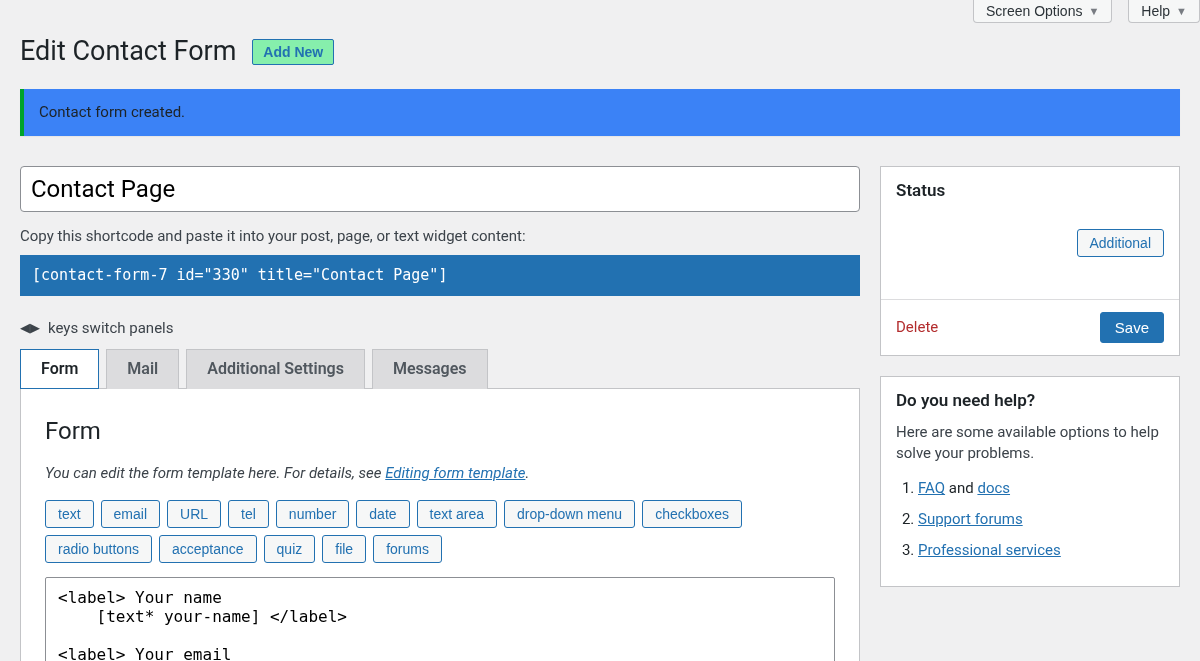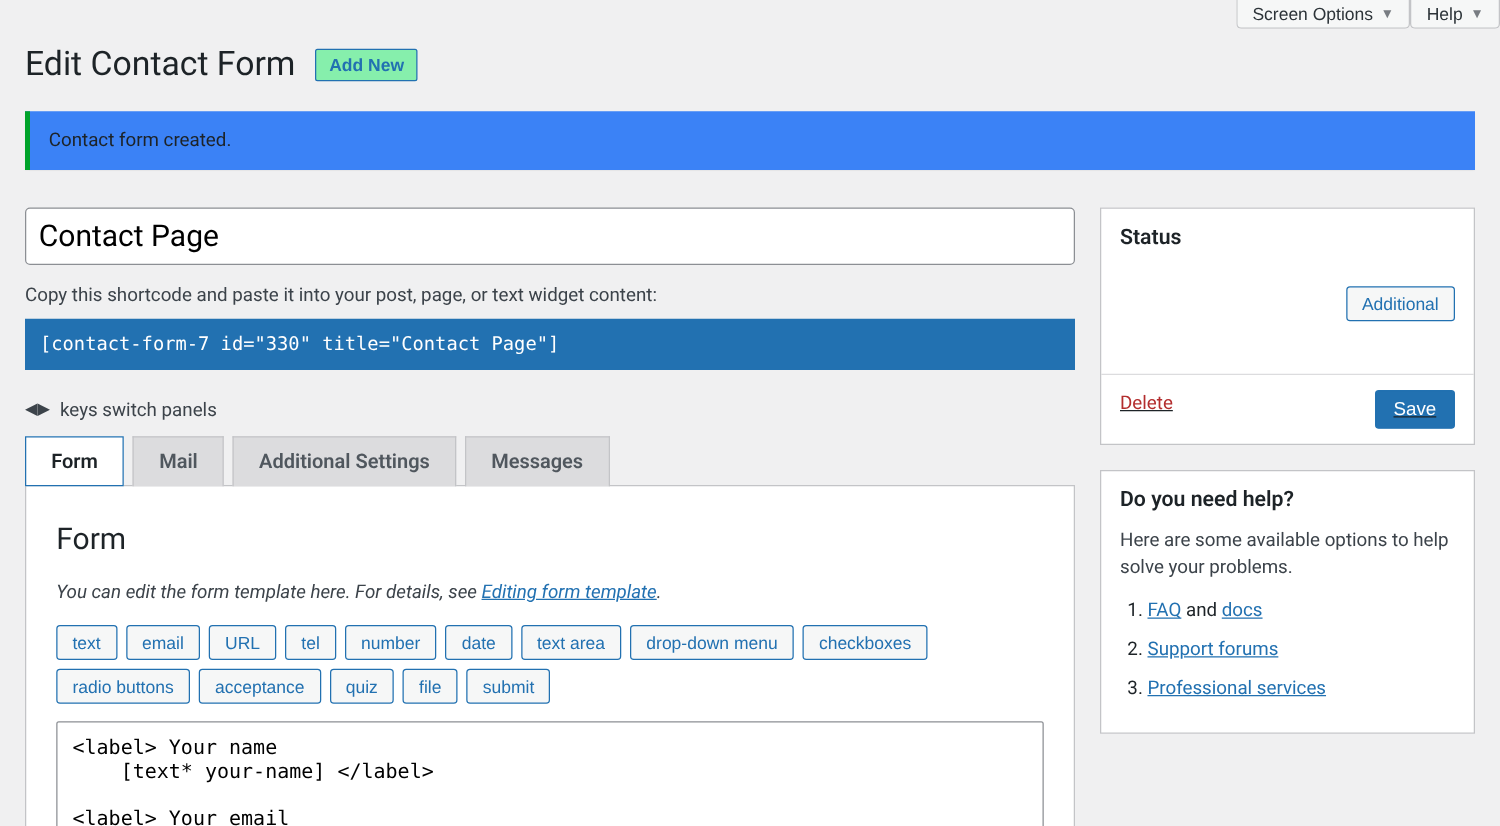--- a/index.html
+++ b/index.html
@@ -9,21 +9,21 @@
       color: #1d2327;
       font-size: 14px;
       line-height: 1.4;
     }
     .wrap {
       padding: 0 20px 20px;
     }
     .top-buttons {
       display: flex;
       justify-content: flex-end;
-      gap: 0;
+      gap: 16px;
       padding: 0 0 10px;
     }
     .top-button {
       background: #f6f7f7;
       border: 1px solid #c3c4c7;
       color: #2c3338;
       padding: 3px 12px;
       font-size: 14px;
       cursor: pointer;
       border-radius: 0 0 4px 4px;
@@ -198,25 +198,25 @@
       color: #2271b1;
       background: #f6f7f7;
       padding: 5px 12px;
       font-size: 14px;
       cursor: pointer;
       border-radius: 3px;
     }
     .status-bottom {
       display: flex;
       justify-content: space-between;
+      align-items: center;
       padding-top: 12px;
       border-top: 1px solid #dcdcde;
       margin: 0 -15px -15px;
       padding: 12px 15px 12px;
-      text-decoration: underline;
     }
     .delete-link {
       color: #b32d2e;
       text-decoration: none;
       cursor: pointer;
       font-size: 15px;
     }
     .btn-primary {
       background: #2271b1;
       border: 1px solid #2271b1;
@@ -297,21 +297,21 @@
           <button class="tag-btn">tel</button>
           <button class="tag-btn">number</button>
           <button class="tag-btn">date</button>
           <button class="tag-btn">text area</button>
           <button class="tag-btn">drop-down menu</button>
           <button class="tag-btn">checkboxes</button>
           <button class="tag-btn">radio buttons</button>
           <button class="tag-btn">acceptance</button>
           <button class="tag-btn">quiz</button>
           <button class="tag-btn">file</button>
-          <button class="tag-btn">submit</button>
+          <button class="tag-btn">forums</button>
         </div>
         <textarea class="form-textarea" style="">&lt;label&gt; Your name
     [text* your-name] &lt;/label&gt;
 
 &lt;label&gt; Your email
     [email* your-email] &lt;/label&gt;</textarea>
       </div>
     </div>
 
     <div class="side-col">

